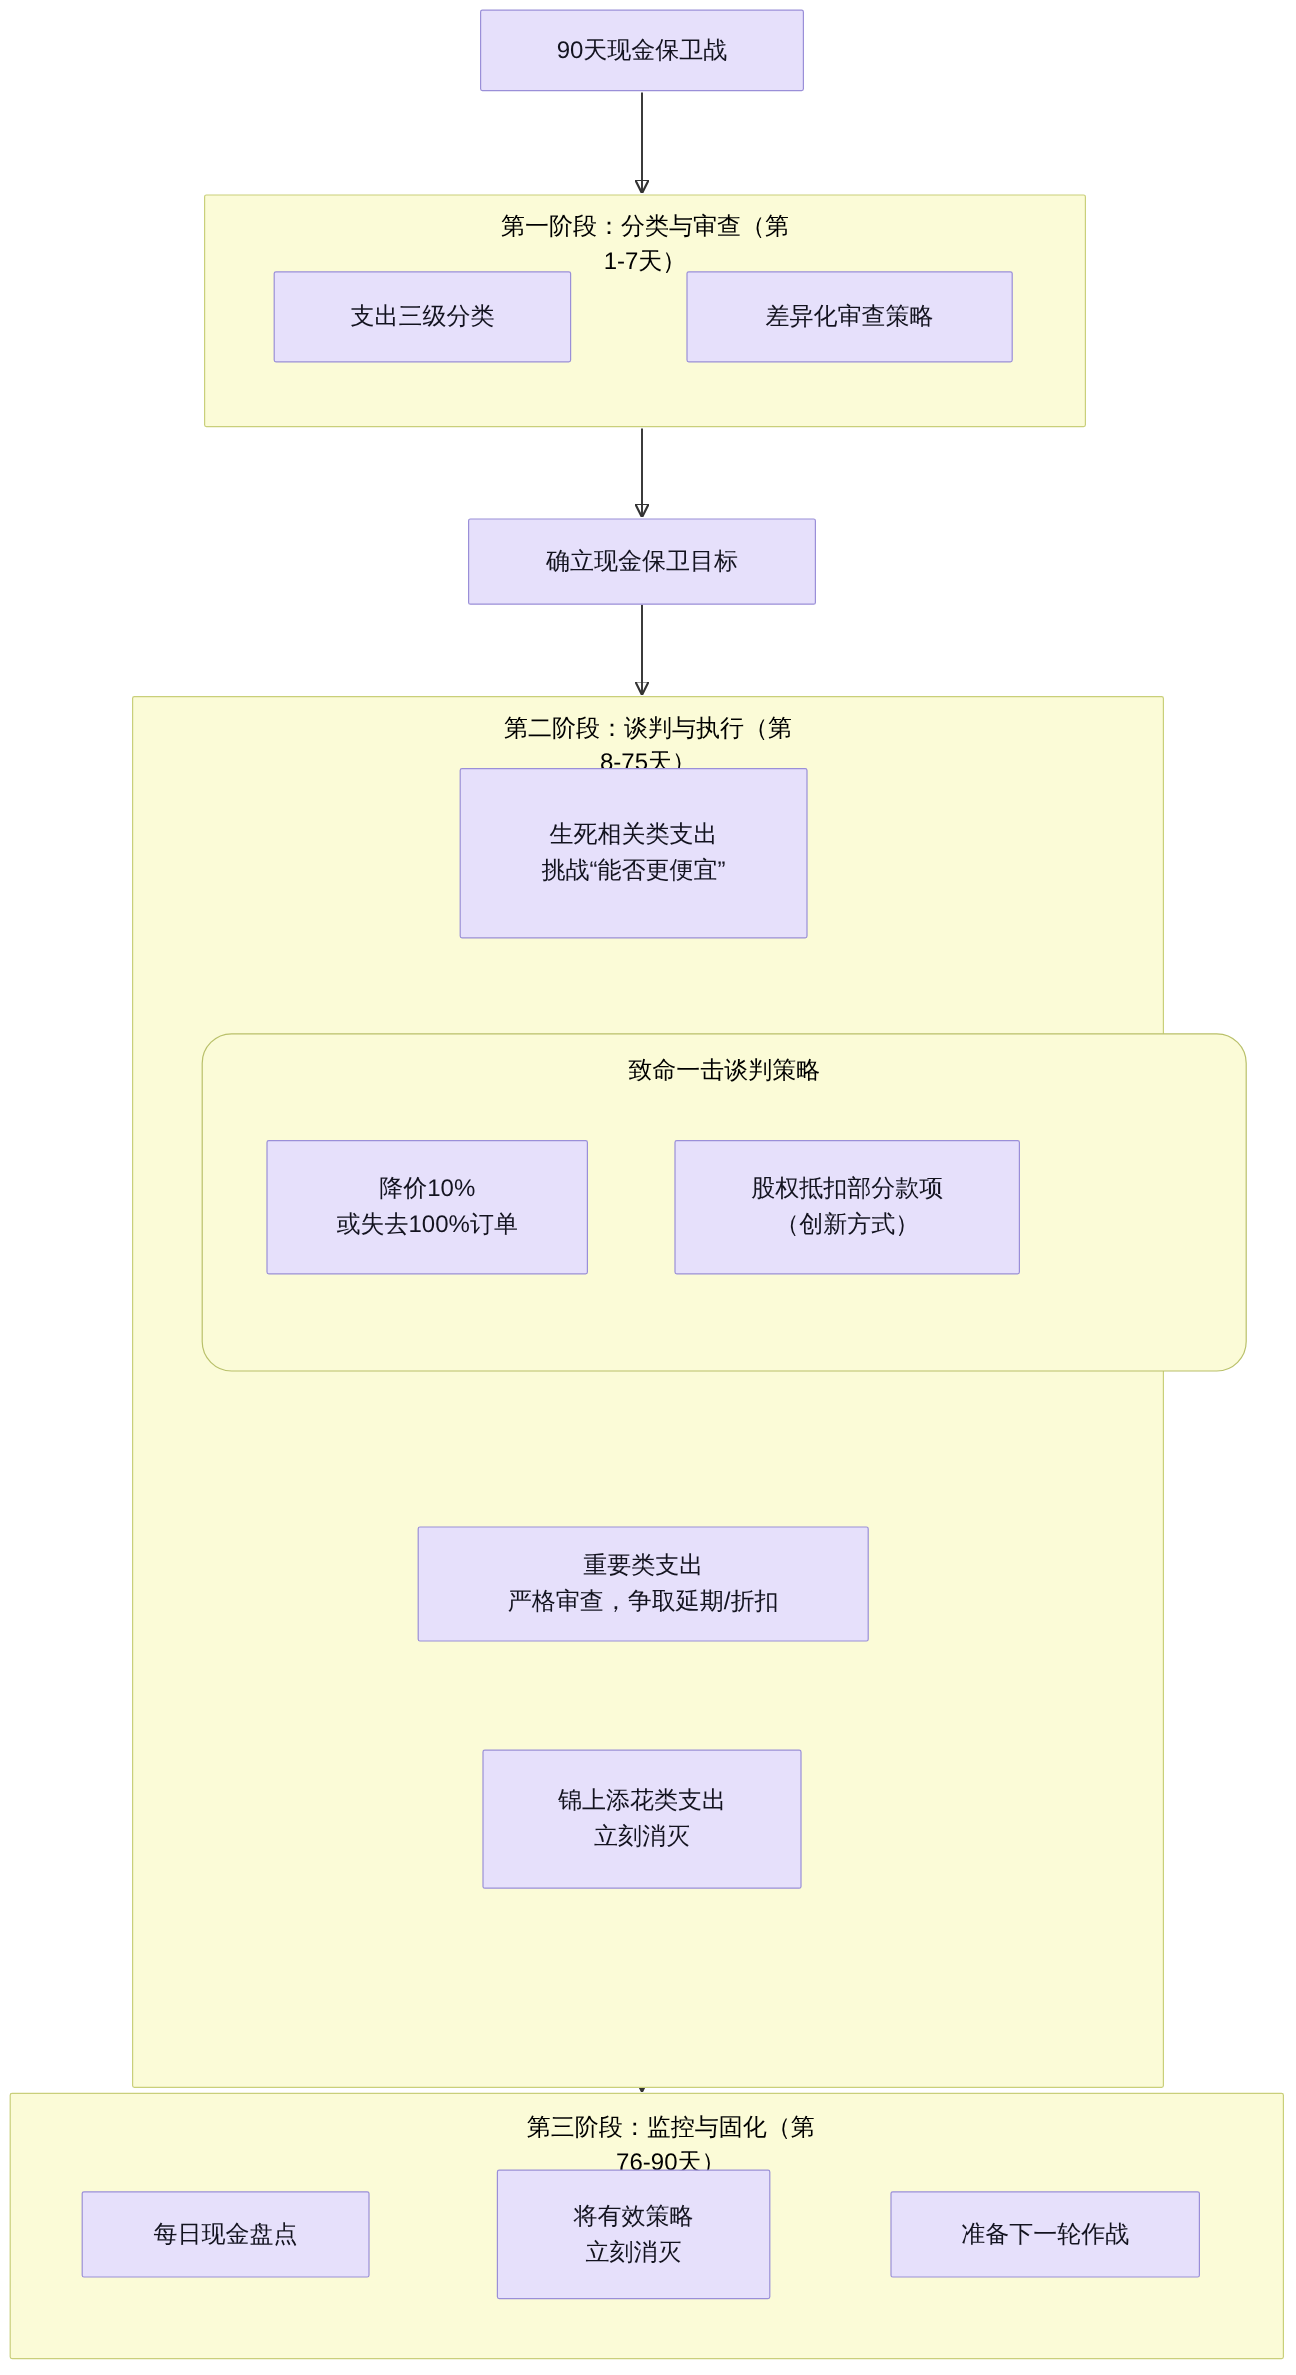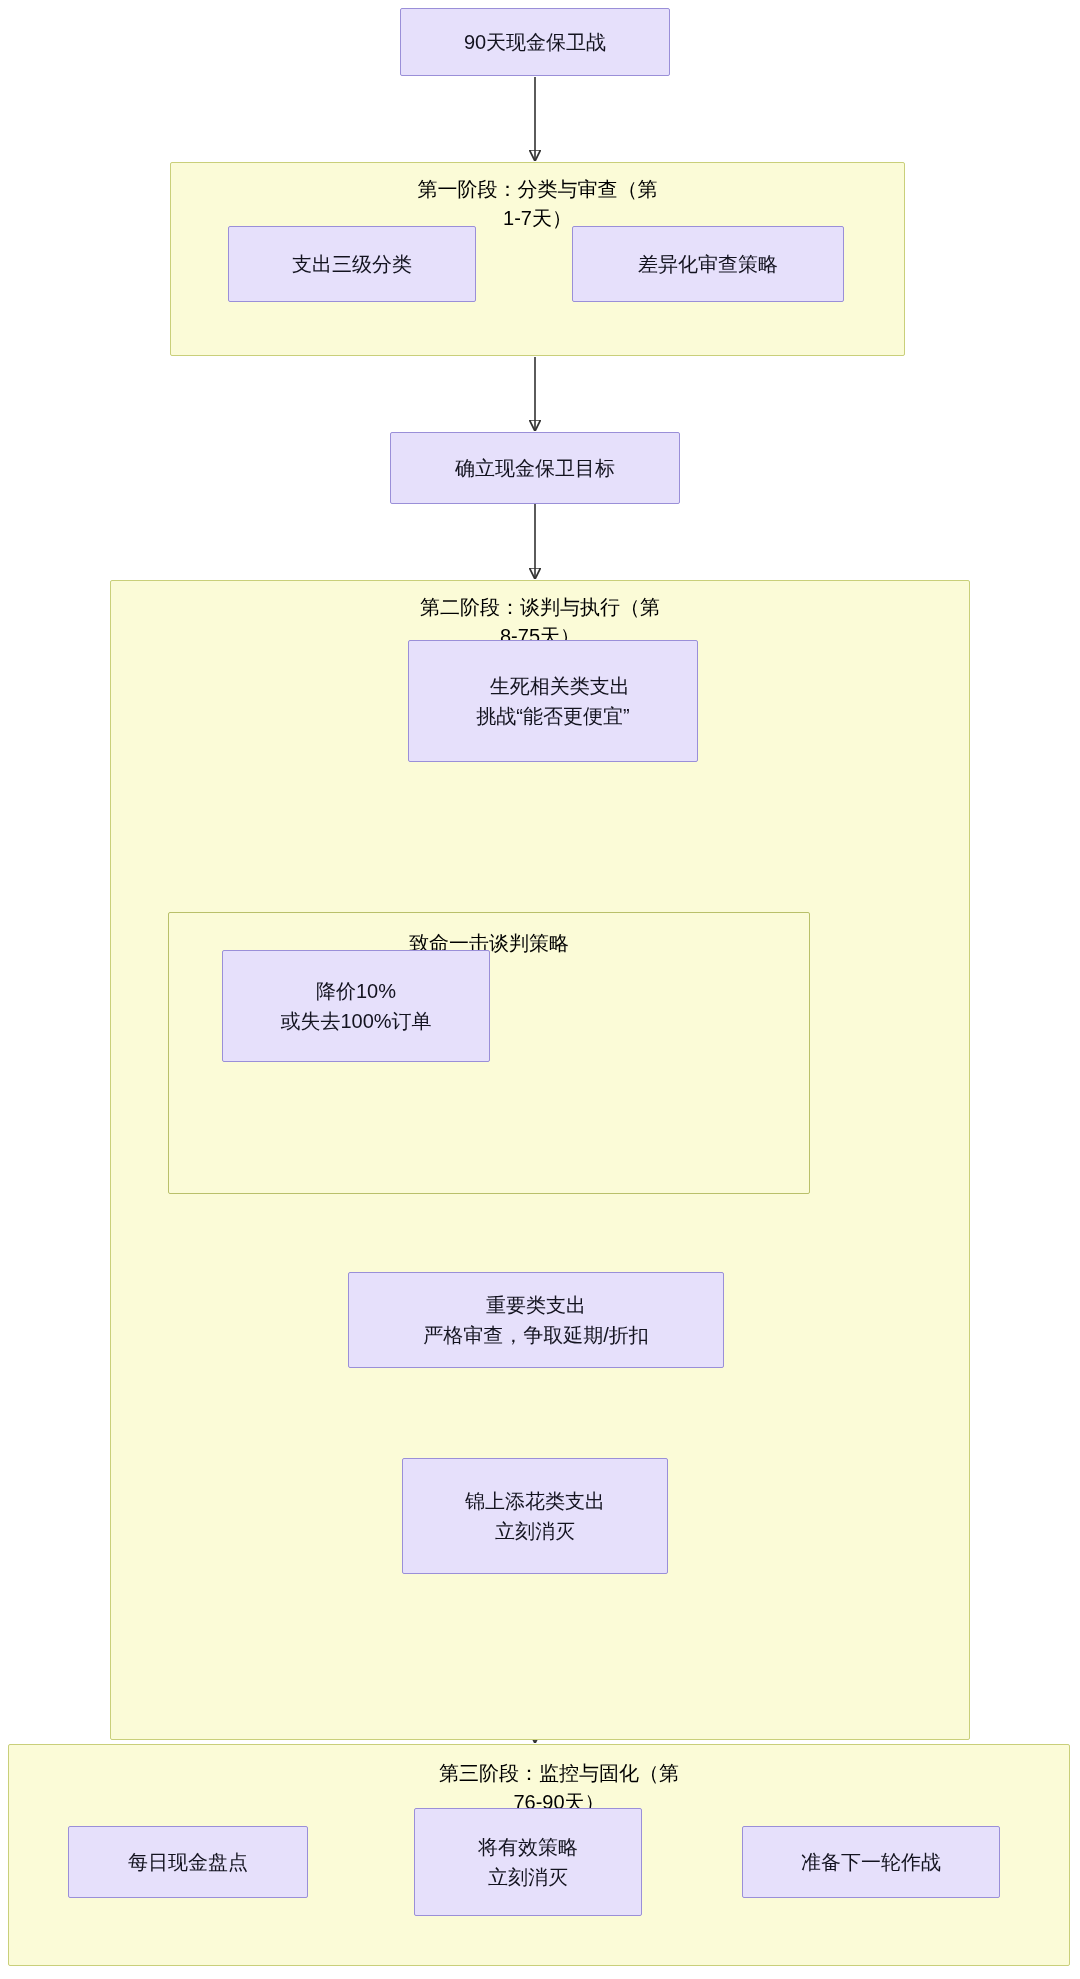--- a/index.html
+++ b/index.html
@@ -125,31 +125,35 @@
 
   <div class="node" style="left:390px; top:432px; width:290px; height:72px;">
     <span>确立现金保卫目标</span>
   </div>
 
   <div class="group" style="left:110px; top:580px; width:860px; height:1160px;">
     <div class="group-title" style="top:12px;">第二阶段：谈判与执行（第
 8-75天）</div>
   </div>
 
-  <div class="node" style="left:408px; top:640px; width:290px; height:122px;text-align:right;">
+  <div class="node" style="left:383px; top:640px; width:290px; height:142px;">
     <span>生死相关类支出
 挑战“能否更便宜”</span>
   </div>
 
-  <div class="group inner" style="left:168px; top:912px; width:642px; height:282px;">
+  <div class="group inner" style="left:168px; top:861px; width:871px; height:282px;border-radius:25px;">
     <div class="group-title" style="top:16px;">致命一击谈判策略</div>
   </div>
   <div class="node" style="left:222px; top:950px; width:268px; height:112px;">
     <span>降价10%
 或失去100%订单</span>
+  </div>
+  <div class="node" style="left:562px; top:950px; width:288px; height:112px;">
+    <span>股权抵扣部分款项
+（创新方式）</span>
   </div>
 
   <div class="node" style="left:348px; top:1272px; width:376px; height:96px;">
     <span>重要类支出
 严格审查，争取延期/折扣</span>
   </div>
 
   <div class="node" style="left:402px; top:1458px; width:266px; height:116px;">
     <span>锦上添花类支出
 立刻消灭</span>

